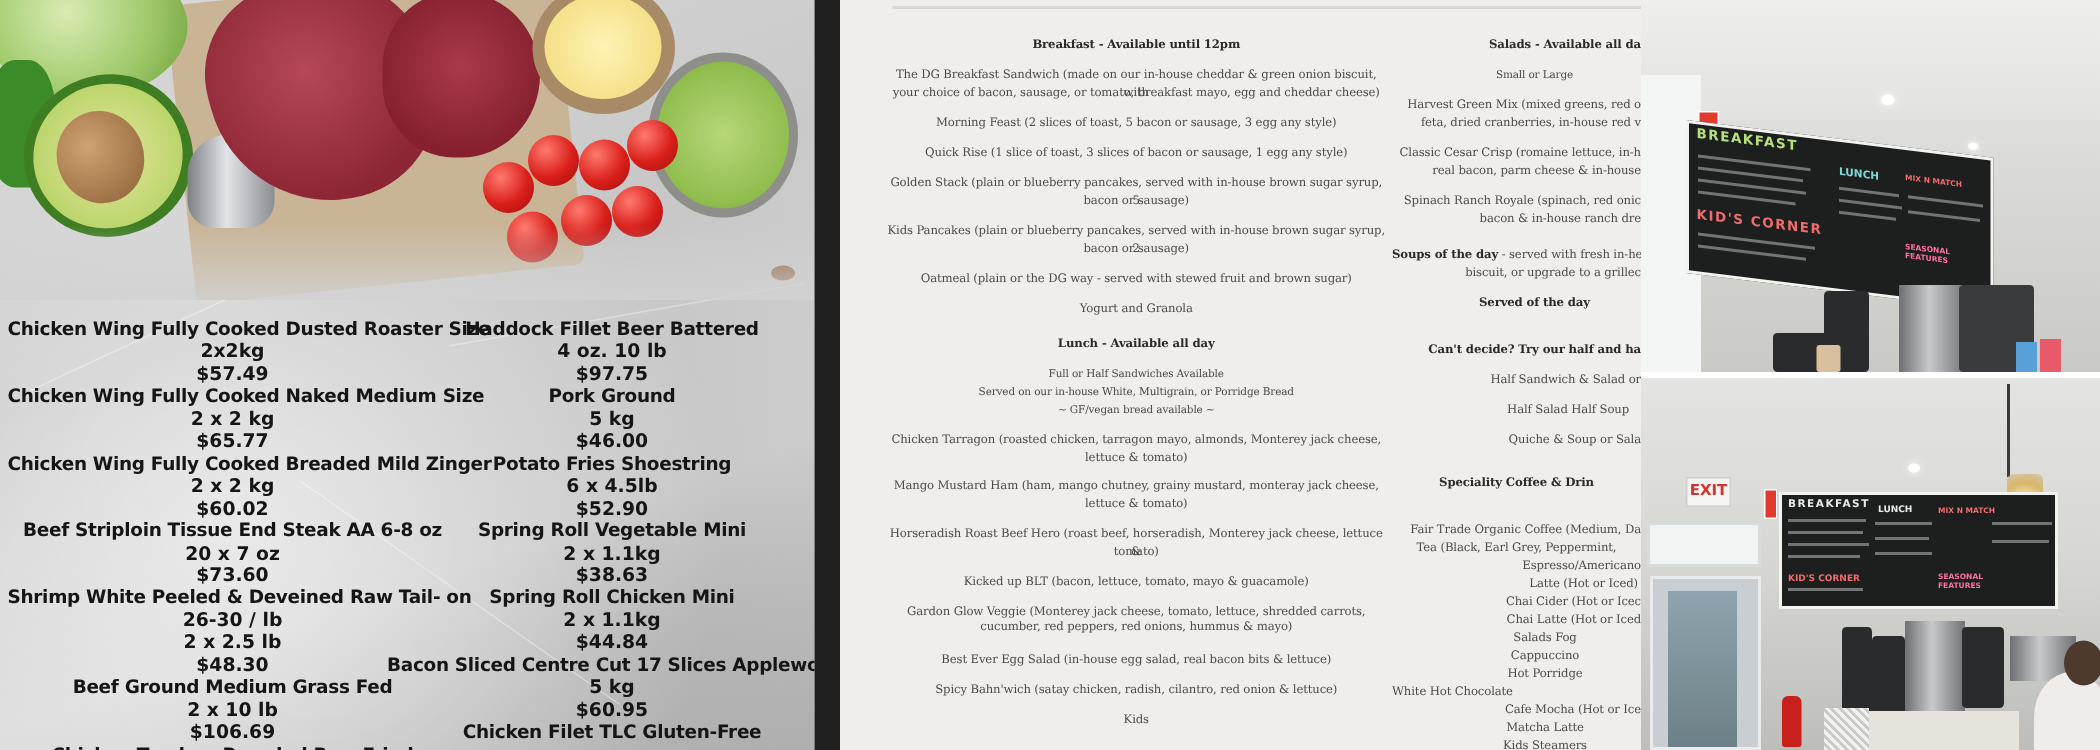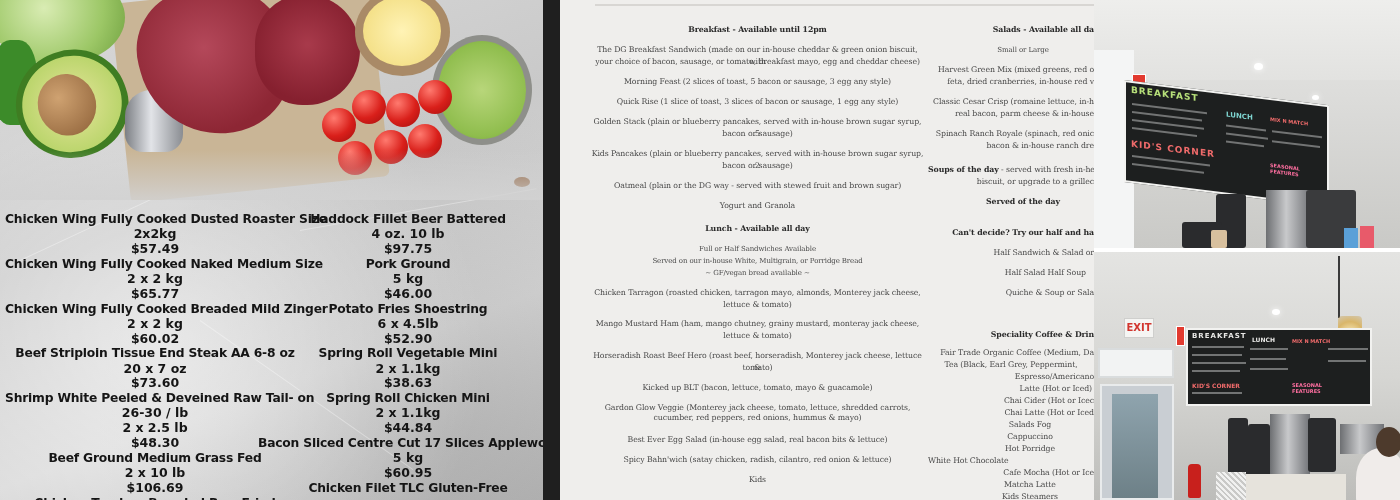--- a/index.html
+++ b/index.html
@@ -232,21 +232,21 @@
     <div class="mline" style="top:108px;text-align:right;padding-right:24px">real bacon, parm cheese &amp; in-house</div>
     <div class="mline" style="top:128px;text-align:right;padding-right:24px">Spinach Ranch Royale (spinach, red onic</div>
     <div class="mline" style="top:140px;text-align:right;padding-right:24px">bacon &amp; in-house ranch dre</div>
     <div class="mline" style="top:164px;text-align:right;padding-right:24px"><b>Soups of the day</b><span> - served with fresh in-he</span></div>
     <div class="mline" style="top:176px;text-align:right;padding-right:24px">biscuit, or upgrade to a grillec</div>
     <div class="mline head" style="top:196px">Served of the day</div>
     <div class="mline head" style="top:227px;text-align:right;padding-right:24px">Can't decide? Try our half and ha</div>
     <div class="mline" style="top:247px;text-align:right;padding-right:24px">Half Sandwich &amp; Salad or</div>
     <div class="mline" style="top:267px;text-align:right;padding-right:32px">Half Salad Half Soup</div>
     <div class="mline" style="top:287px;text-align:right;padding-right:24px">Quiche &amp; Soup or Sala</div>
-    <div class="mline head" style="top:329px;text-align:right;padding-right:24px">Speciality Coffee &amp; Drin</div>
+    <div class="mline head" style="top:316px;padding-right:24px">Speciality Coffee &amp; Drin</div>
     <div class="mline" style="top:347px;text-align:right;padding-right:24px">Fair Trade Organic Coffee (Medium, Da</div>
     <div class="mline" style="top:359px;text-align:center;padding-right:24px">Tea (Black, Earl Grey, Peppermint,</div>
     <div class="mline" style="top:371px;text-align:right;padding-right:24px">Espresso/Americano</div>
     <div class="mline" style="top:383px;text-align:right;padding-right:26px">Latte (Hot or Iced)</div>
     <div class="mline" style="top:395px;text-align:right;padding-right:24px">Chai Cider (Hot or Icec</div>
     <div class="mline" style="top:407px;text-align:right;padding-right:24px">Chai Latte (Hot or Iced</div>
     <div class="mline" style="top:419px;padding-left:14px">Salads Fog</div>
     <div class="mline" style="top:431px;padding-left:14px">Cappuccino</div>
     <div class="mline" style="top:443px;padding-left:14px">Hot Porridge</div>
     <div class="mline" style="top:455px;text-align:left;padding-right:26px">White Hot Chocolate</div>

